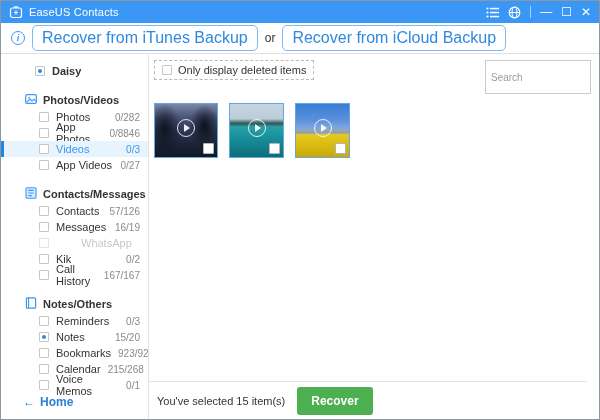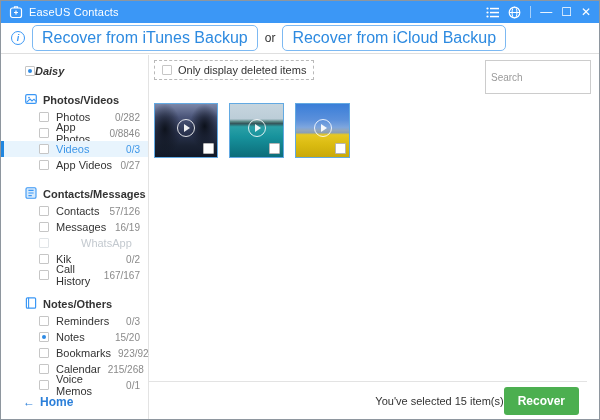--- a/index.html
+++ b/index.html
@@ -16,21 +16,21 @@
   .glyph { font-size:12px; }
 
   
   .notifbar { height:31px; border-bottom:1px solid #dfdfdf; display:flex; align-items:center; padding:0 10px; gap:7px; font-size:12px; color:#333; background:#fff; }
   .info-ic { width:14px; height:14px; border:1px solid #3a97f5; border-radius:50%; color:#3a97f5; font-size:9px; font-style:italic; font-weight:bold; display:flex; align-items:center; justify-content:center; flex:none; }
   .pill-btn { border:1px solid #7db9f2; color:#2d8ae0; background:#fff; border-radius:5px; font-size:16px; padding:3px 9px; font-family:inherit; cursor:pointer; }
 
   
   .content { position:absolute; top:54px; left:0; right:0; bottom:0; display:flex; }
   .sidebar { width:148px; border-right:1px solid #e3e3e3; position:relative; font-size:11px; color:#333; padding-top:7px; flex:none; background:#fff; }
-  .dev-row { display:flex; align-items:center; height:17px; padding-left:24px; font-weight:bold;font-style:italic; }
+  .dev-row { display:flex; align-items:center; height:17px; padding-left:34px; gap:7px; font-weight:bold; }
   .section { margin-top:12px; }
   .sec-head { display:flex; align-items:center; height:18px; padding-left:24px; gap:6px; font-weight:bold; }
   .row { display:flex; align-items:center; height:16px; padding-left:38px; padding-right:8px; gap:7px; position:relative; }
   .row .count { margin-left:auto; color:#8a8a8a; font-size:10px; }
   .row.selected { background:#e8f4fd; color:#3d96e8; }
   .row.selected .count { color:#3d96e8; }
   .row.selected::before { content:''; position:absolute; left:0; top:0; bottom:0; width:3px; background:#1f86e0; }
   .row.disabled { color:#c3c9cf;gap:32px; }
   .row.disabled .count { color:#ccd2d8; }
   .row.disabled .cb { border-color:#e0e4e7; }
@@ -49,21 +49,21 @@
   .thumb-1 { width:64px; background:
       radial-gradient(ellipse 26px 42px at 16% 48%, #0e131d 0%, rgba(14,19,29,0) 62%),
       radial-gradient(ellipse 24px 36px at 80% 42%, #0c111b 0%, rgba(12,17,27,0) 62%),
       linear-gradient(180deg,#7c87a8 0%, #4a5478 25%, #2b3450 55%, #1a2233 78%, #111827 100%); }
   .thumb-2 { width:55px; background:linear-gradient(180deg,#c6d5de 0%, #bccdd8 28%, #5d8a87 33%, #35555a 37%, #2aa0a6 43%, #17929c 62%, #0c6d7a 100%); }
   .thumb-3 { width:55px; background:linear-gradient(180deg,#3a7ed8 0%, #5b90db 30%, #7ea6de 44%, #93a6ba 50%, #8b9fb4 54%, #e7c822 58%, #d9ba10 78%, #c9a90a 100%); }
   .play { position:absolute; left:50%; top:45%; transform:translate(-50%,-50%); width:18px; height:18px; border:1px solid rgba(255,255,255,.85); border-radius:50%; }
   .play::after { content:''; position:absolute; left:6px; top:4px; border-left:6px solid rgba(255,255,255,.92); border-top:4px solid transparent; border-bottom:4px solid transparent; }
   .thumb .tcb { position:absolute; right:3px; bottom:3px; width:11px; height:11px; background:#fff; border:1px solid #b5b5b5; border-radius:1px; }
 
-  .footer { position:absolute; left:0; right:12px; bottom:0; height:38px; border-top:1px solid #e3e3e3; display:flex; align-items:center; justify-content:flex-end; padding:0 8px; background:#fff; }
+  .footer { position:absolute; left:0; right:12px; bottom:0; height:38px; border-top:1px solid #e3e3e3; display:flex; align-items:center; justify-content:flex-start; padding:0 8px; gap:12px; background:#fff; }
   .sel-text { font-size:11px; color:#333; }
   .recover-btn { background:#4CAF50; color:#fff; border:none; border-radius:3px; font-weight:bold; font-size:12px; padding:7px 14px; font-family:inherit; cursor:pointer; }
 </style>
 </head>
 <body>
 
 <div class="window">
 
   <div class="titlebar">
     <span class="logo">

